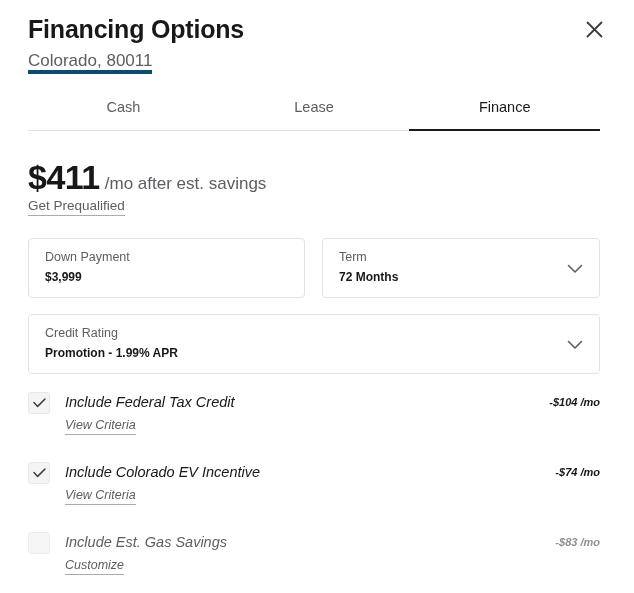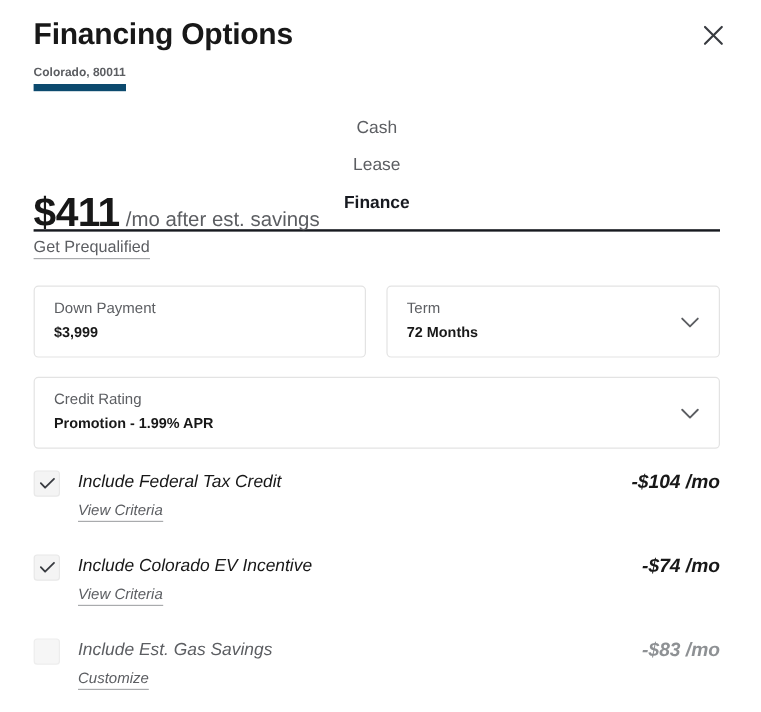--- a/index.html
+++ b/index.html
@@ -30,28 +30,27 @@
   .title {
     font-size: 25px;
     font-weight: bold;
     color: #181818;
     letter-spacing: -0.2px;
     line-height: 30px;
   }
   .subtitle-link {
     display: inline-block;
     margin-top: 8px;
-    font-size: 10px;
+    font-size: 17px;
     color: #5c5e62;
     line-height: 17px;
-    border-bottom: 6px solid #0c4a6e;
+    border-bottom: 4px solid #0c4a6e;
     padding-bottom: 1px;
     cursor: pointer;
     text-decoration: none;
-    font-weight: bold;
   }
   .close-btn {
     position: absolute;
     right: 13px;
     top: 16px;
     width: 26px;
     height: 26px;
     display: flex;
     align-items: center;
     justify-content: center;
@@ -62,38 +61,37 @@
   .close-btn svg { display: block; }
 
   
   .tabs {
     position: absolute;
     left: 28px;
     top: 99px;
     width: 572px;
     display: flex;
     border-bottom: 1px solid #e2e2e2;
-    flex-direction: column;
   }
   .tab {
     flex: 1 1 0;
     text-align: center;
     font-size: 14.5px;
     color: #5c5e62;
     padding-bottom: 14px;
     cursor: pointer;
     background: none;
     border: none;
     border-bottom: 2px solid transparent;
     margin-bottom: -1px;
     font-family: inherit;
   }
   .tab.active {
     color: #171a20;
-    font-weight: bold;
+    font-weight: normal;
     border-bottom-color: #171a20;
   }
 
   
   .price-row {
     position: absolute;
     left: 28px;
     top: 158px;
     display: flex;
     align-items: baseline;
@@ -208,21 +206,21 @@
     margin-top: 5px;
     font-size: 12.5px;
     color: #5c5e62;
     line-height: 16px;
     border-bottom: 1px solid #a9abad;
     padding-bottom: 1px;
     cursor: pointer;
   }
   .option-amount {
     flex: 0 0 auto;
-    font-size: 16px;
+    font-size: 11px;
     font-weight: bold;
     color: #181818;
     line-height: 19px;
     padding-top: 1px;
     text-align: right;
     white-space: pre;
   }
   .option-row.disabled .option-amount { color: #8e9194; }
 </style>
 </head>

